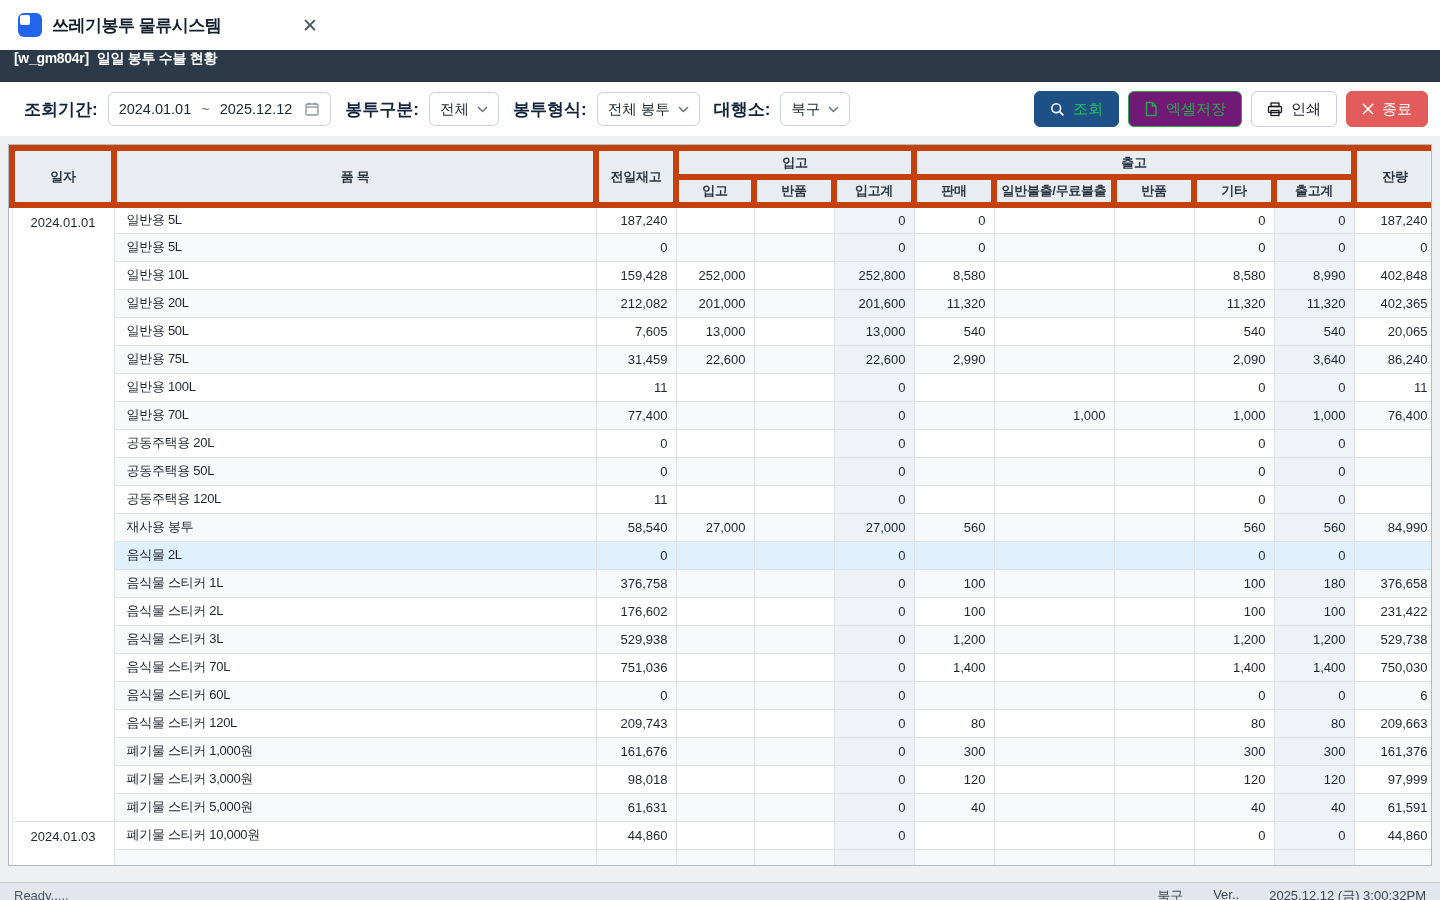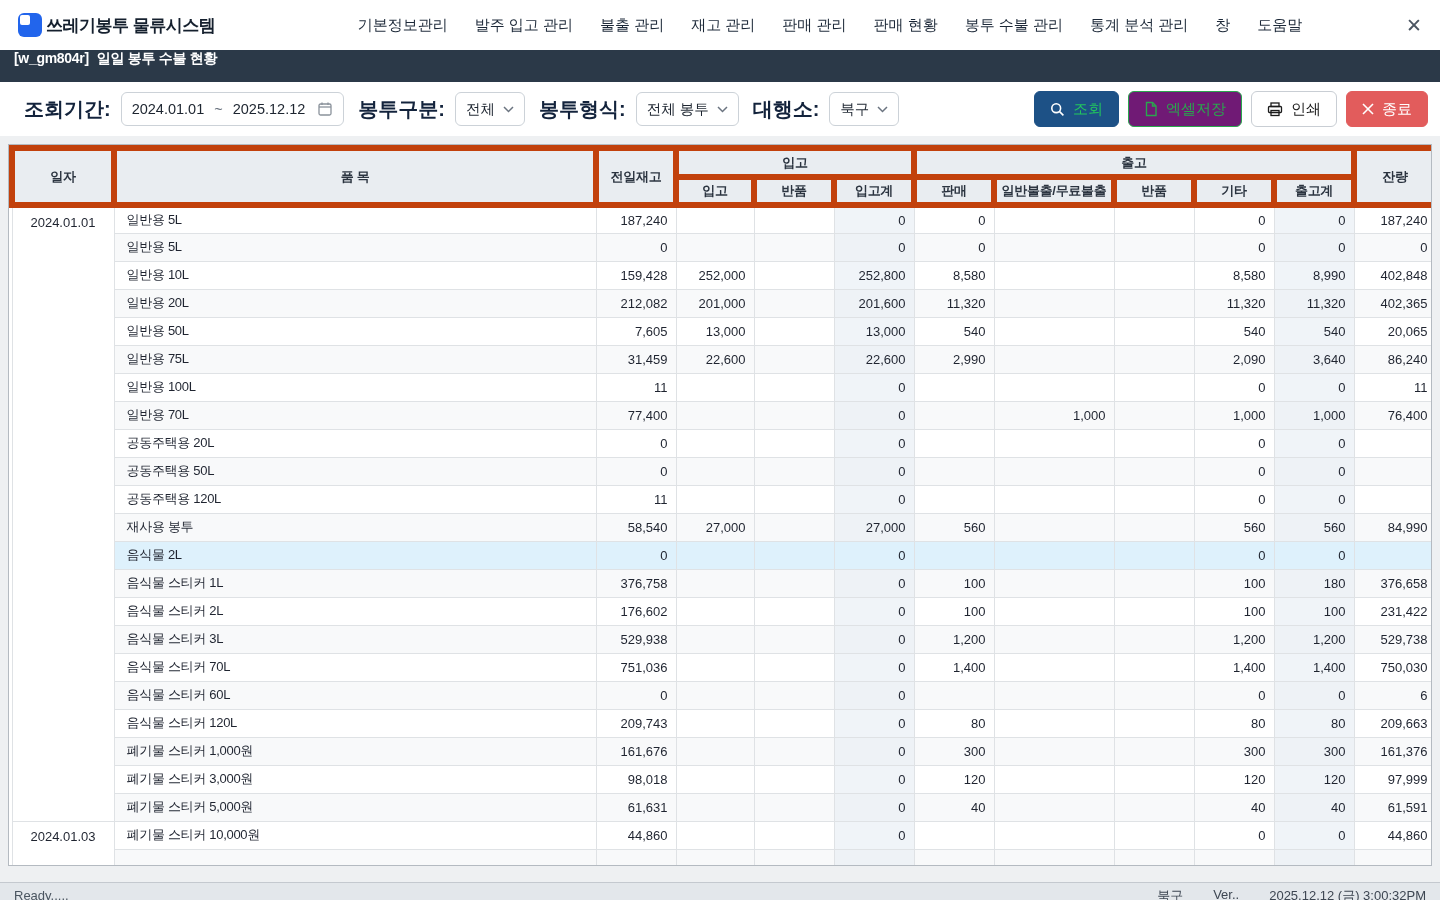--- a/index.html
+++ b/index.html
@@ -1,36 +1,36 @@
 <!DOCTYPE html>
 <html><head>
 <meta charset="utf-8">
 <style>
   * { margin:0; padding:0; box-sizing:border-box; }
   html,body { width:1440px; height:900px; overflow:hidden; background:#eef0f2;
               font-family:"Liberation Sans","DejaVu Sans",sans-serif; }
 
   
   .menubar { height:50px; background:#ffffff; display:flex; align-items:center; padding:0 18px; }
-  .brand { display:flex; align-items:center; gap:4px; width:260px; }
+  .brand { display:flex; align-items:center; gap:10px; width:260px; }
   .logo { width:24px; height:24px; background:#2265ec; border-radius:6px; position:relative; }
   .logo::before { content:""; position:absolute; left:2px; top:2px; width:10px; height:10px;
                   background:#ffffff; border-radius:2px; }
   .app-title { font-size:17px; font-weight:bold; color:#15202e; letter-spacing:-0.5px; }
   .menu { flex:1; display:flex; justify-content:center; gap:27px; }
   .menu-item { font-size:15px; color:#1c2838; cursor:pointer; white-space:nowrap; }
   .win-close { width:40px; text-align:right; font-size:19px; color:#4b5562; cursor:pointer; }
 
   
   .titlebar { height:32px; background:#2b3948; color:#ffffff; display:flex; 
               padding:0 14px; gap:8px; font-size:14px; font-weight:bold; letter-spacing:-0.3px; }
 
   
   .filterbar { height:54px; background:#ffffff; display:flex; align-items:center; padding:0 10px; }
-  .flabel { font-size:20px; font-weight:bold; color:#13233c; margin:0 10px 0 14px; white-space:nowrap; }
+  .flabel { font-size:17px; font-weight:bold; color:#13233c; margin:0 10px 0 14px; white-space:nowrap; }
   .ctrl { display:flex; align-items:center; border:1px solid #ccd2d8; border-radius:6px;
           height:34px; background:#fff; color:#1d2530; font-size:14.5px; cursor:pointer; }
   .daterange { padding:0 10px; gap:10px; }
   .daterange span { white-space:nowrap; }
   .cal-icon { display:inline-flex; margin-left:2px; }
   .select { padding:0 10px; gap:8px; }
   .chev { display:inline-flex; }
   .btns { margin-left:auto; display:flex; gap:9px; padding-right:2px; }
   .btn { height:36px; border-radius:6px; display:flex; align-items:center; gap:8px;
          padding:0 15px; font-size:15px; cursor:pointer; border:1px solid transparent; white-space:nowrap; }
@@ -65,32 +65,20 @@
   svg { display:block; }
 </style>
 </head>
 <body>
 
 <div class="menubar">
   <div class="brand">
     <div class="logo"></div>
     <div class="app-title">쓰레기봉투 물류시스템</div>
   </div>
-  <div class="menu">
-      <span class="menu-item">기본정보관리</span>
-      <span class="menu-item">발주 입고 관리</span>
-      <span class="menu-item">불출 관리</span>
-      <span class="menu-item">재고 관리</span>
-      <span class="menu-item">판매 관리</span>
-      <span class="menu-item">판매 현황</span>
-      <span class="menu-item">봉투 수불 관리</span>
-      <span class="menu-item">통계 분석 관리</span>
-      <span class="menu-item">창</span>
-      <span class="menu-item">도움말</span>
-    </div>
   <div class="win-close">✕</div>
 </div>
 
 <div class="titlebar">
   <span>[w_gm804r]</span>
   <span>일일 봉투 수불 현황</span>
 </div>
 
 <div class="filterbar">
   <span class="flabel">조회기간:</span>

